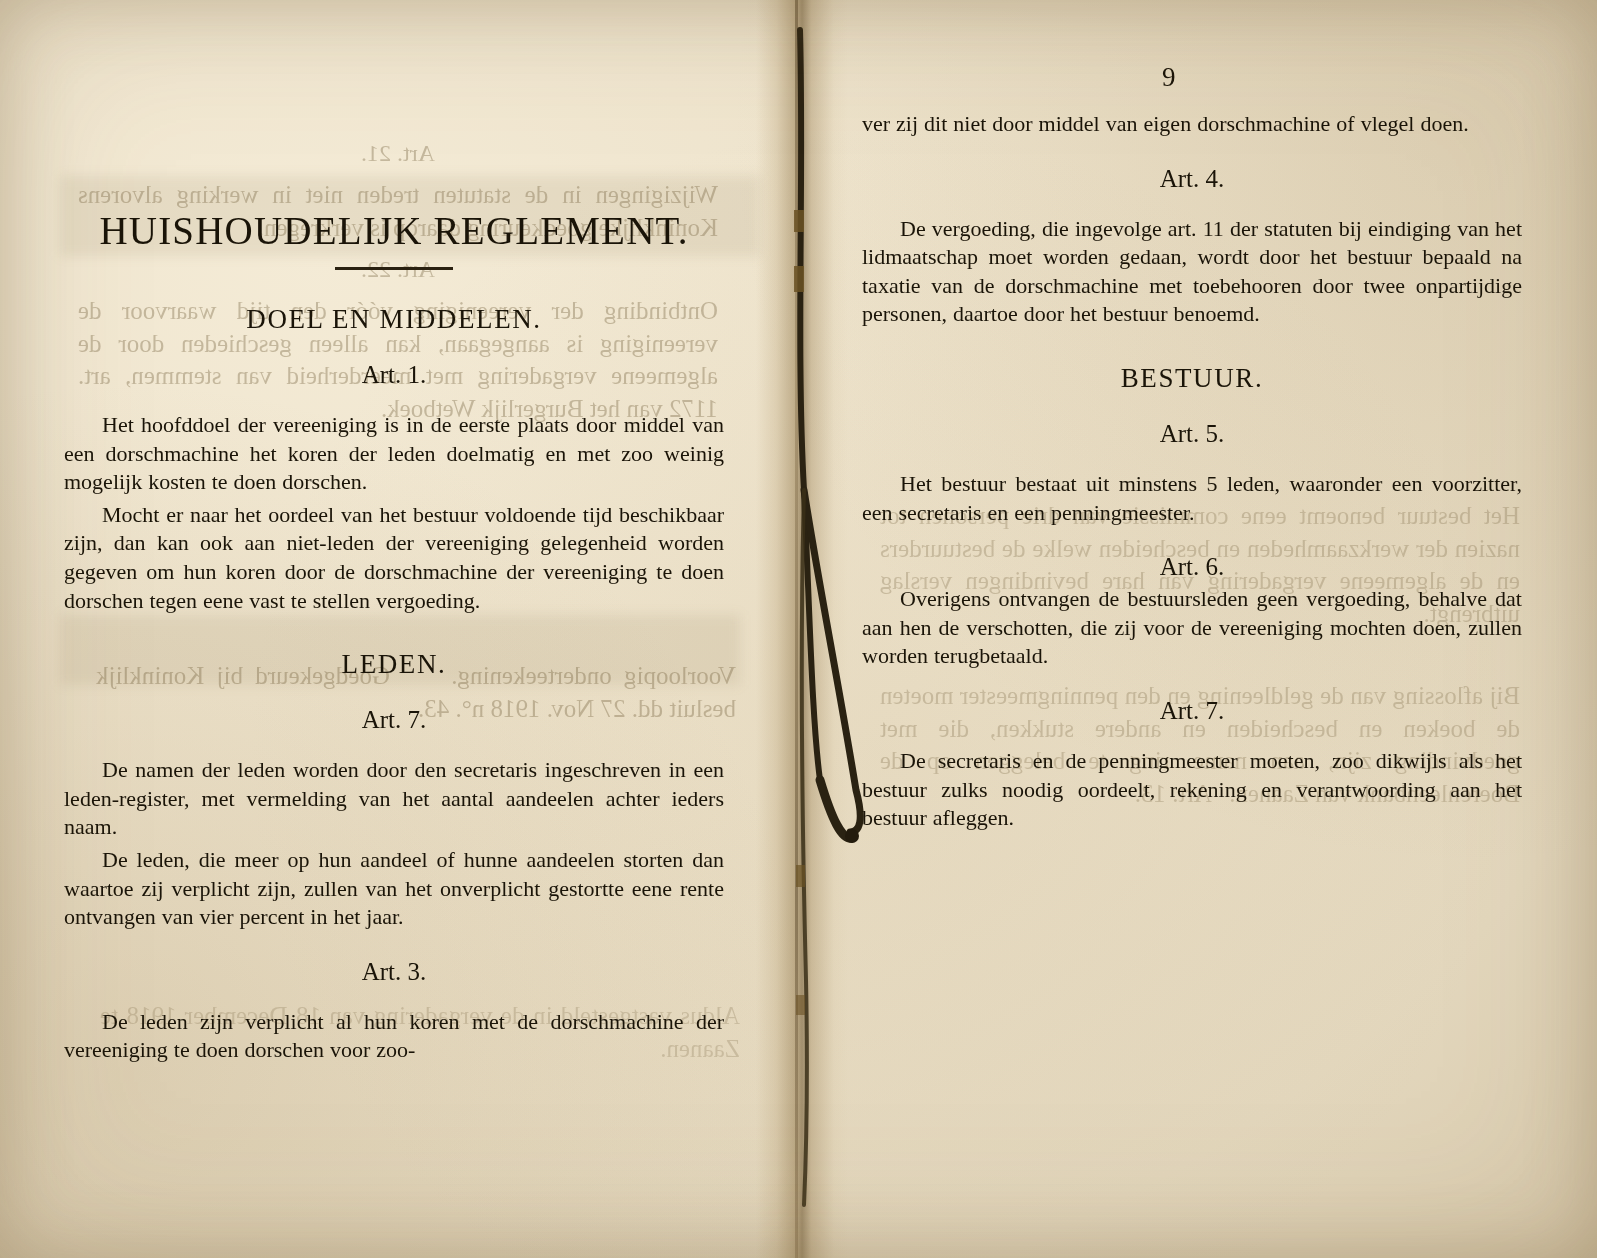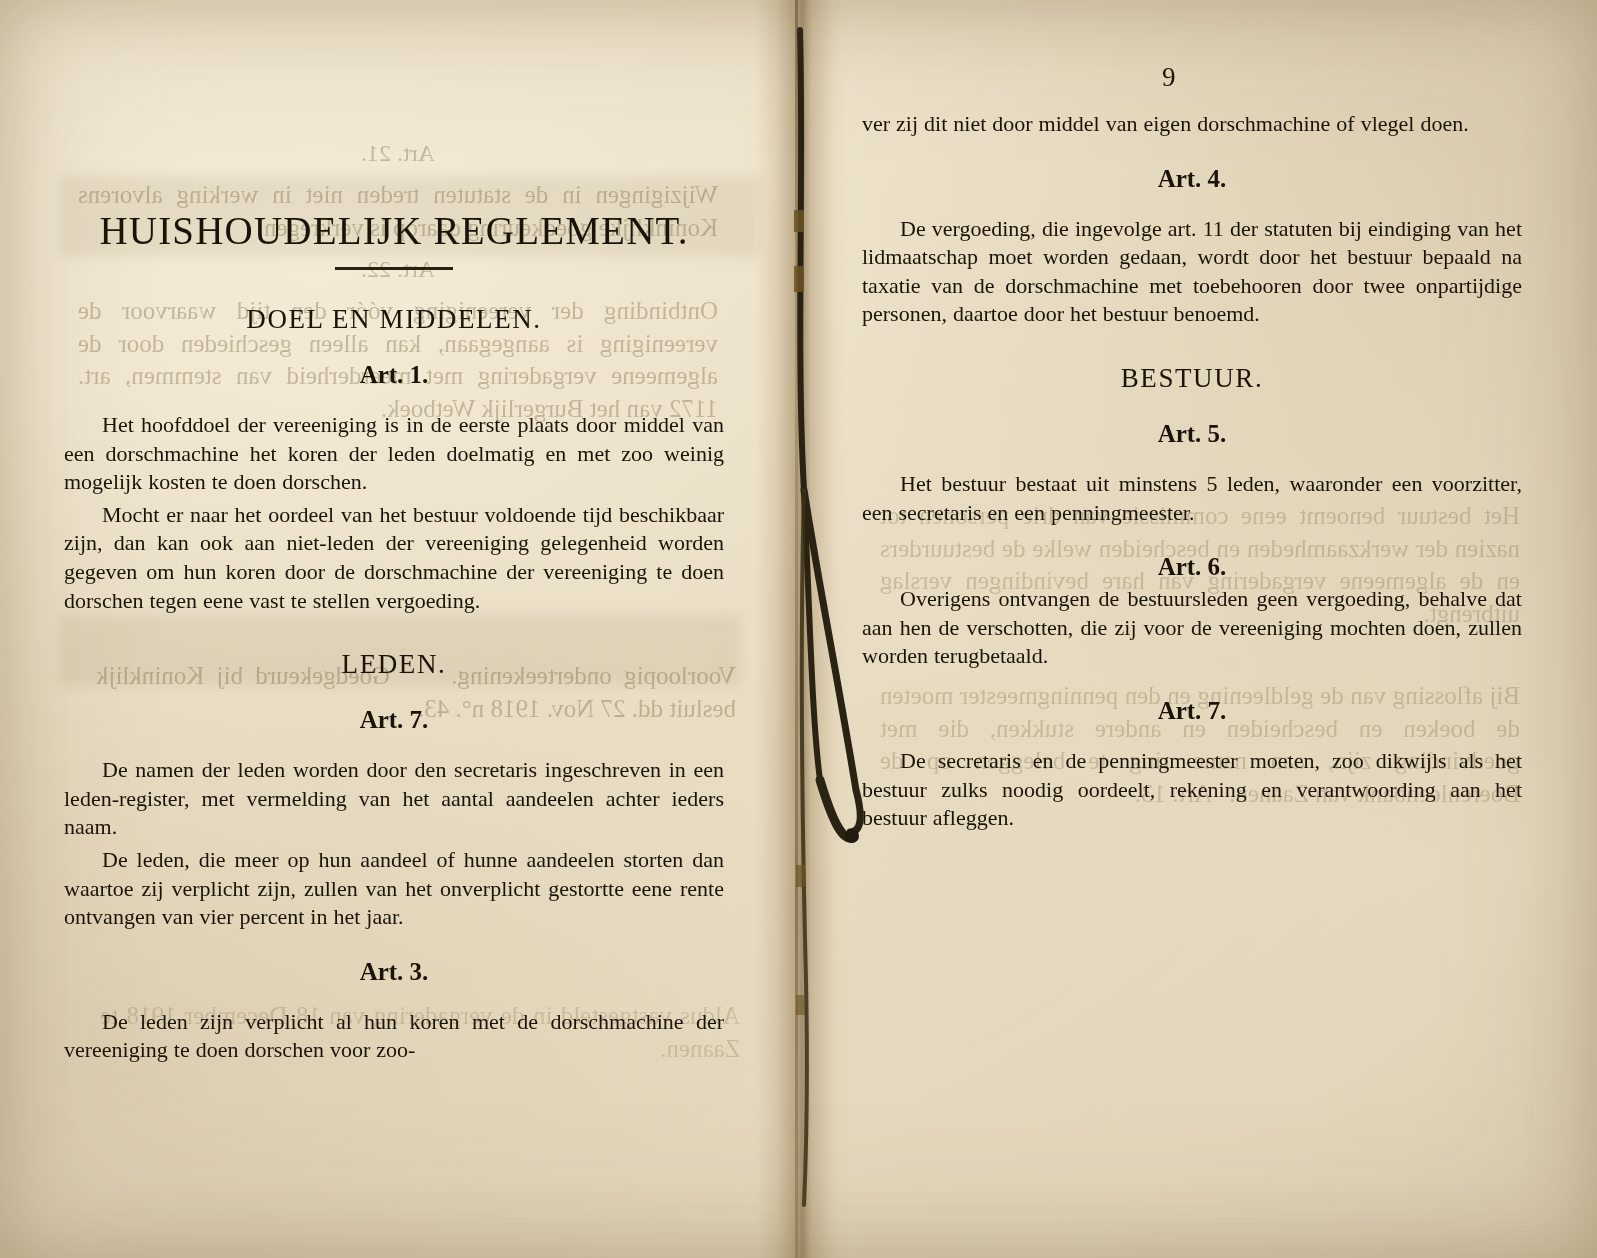--- a/index.html
+++ b/index.html
@@ -113,21 +113,21 @@
     text-align: center;
     font-size: 27px;
     letter-spacing: 1.6px;
     margin: 34px 0 0 0;
     font-weight: normal;
   }
   .art-head {
     text-align: center;
     font-size: 25px;
     margin: 26px 0 0 0;
-    font-weight: bold;
+    font-weight: normal;
   }
 
   p.body {
     font-size: 22px;
     line-height: 1.30;
     text-align: justify;
     text-indent: 38px;
     margin: 16px 0 0 0;
     word-spacing: .5px;
   }

